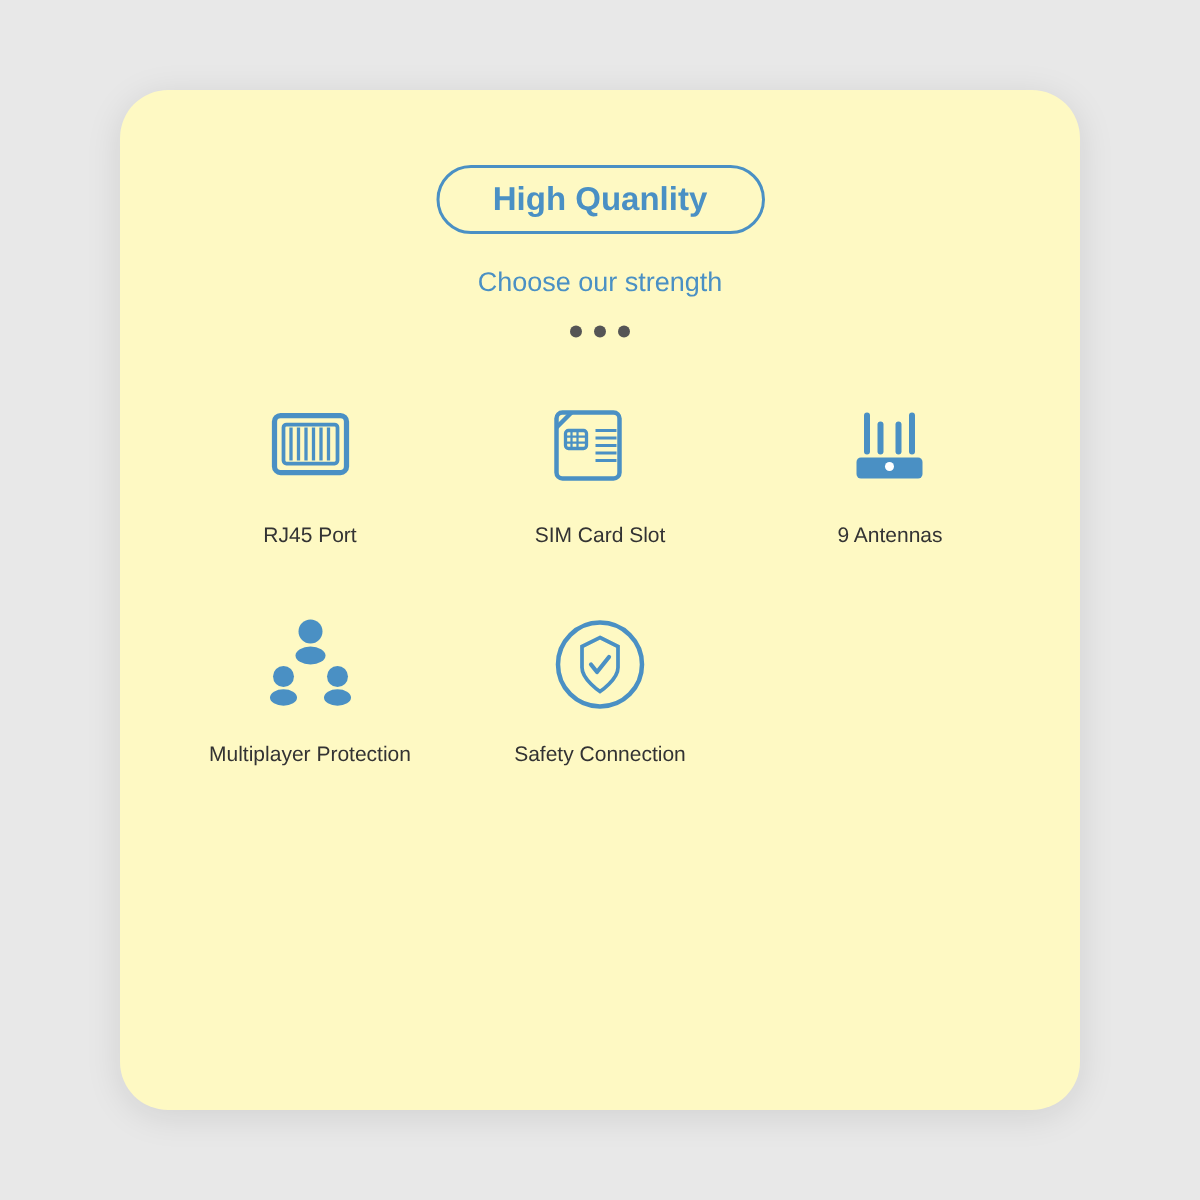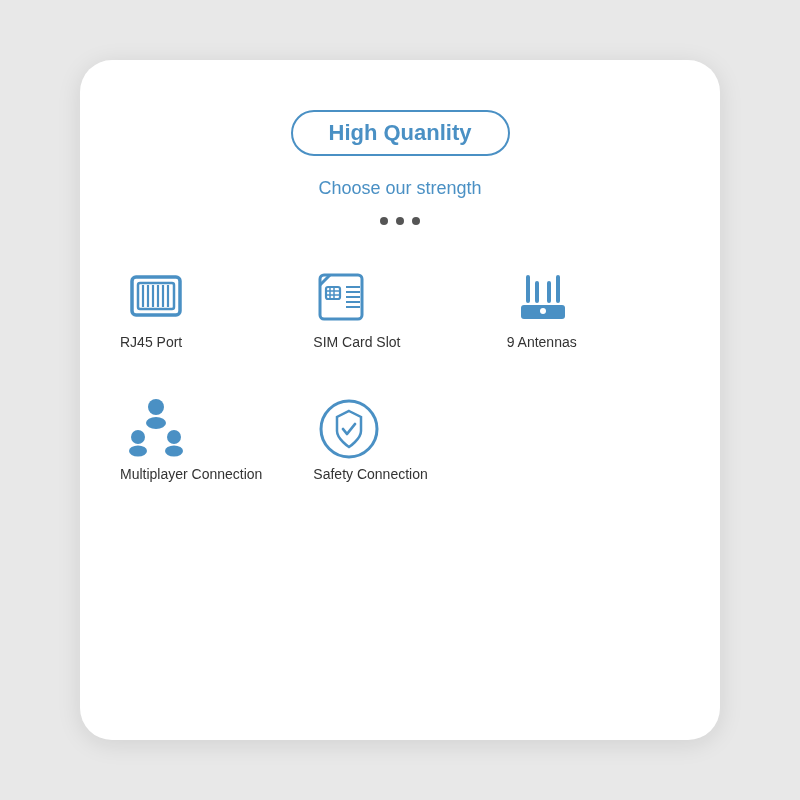--- a/index.html
+++ b/index.html
@@ -6,21 +6,21 @@
     body {
       width: 800px;
       height: 800px;
       background: #e8e8e8;
       display: flex;
       align-items: center;
       justify-content: center;
       font-family: -apple-system, BlinkMacSystemFont, 'Segoe UI', sans-serif;
     }
     .card {
-      background: #ffffff;
+      background: #fef9c3;
       border-radius: 32px;
       width: 640px;
       min-height: 680px;
       padding: 50px 40px 50px 40px;
       display: flex;
       flex-direction: column;
       align-items: center;
       box-shadow: 0 4px 24px rgba(0,0,0,0.10);
     }
     .badge {
@@ -52,21 +52,22 @@
     }
     .features-grid {
       display: grid;
       grid-template-columns: repeat(3, 1fr);
       gap: 40px 20px;
       width: 100%;
     }
     .feature-item {
       display: flex;
       flex-direction: column;
-      align-items: flex-start;
+      align-items: center;
+      gap: 14px;
     }
     .feature-icon {
       width: 72px;
       height: 72px;
       display: flex;
       align-items: center;
       justify-content: center;
     }
     .feature-label {
       color: #333;
@@ -159,21 +160,21 @@
           <circle cx="34" cy="10" r="8" fill="#4a90c4"></circle>
           <ellipse cx="34" cy="26" rx="10" ry="6" fill="#4a90c4"></ellipse>
 
           <circle cx="16" cy="40" r="7" fill="#4a90c4"></circle>
           <ellipse cx="16" cy="54" rx="9" ry="5.5" fill="#4a90c4"></ellipse>
 
           <circle cx="52" cy="40" r="7" fill="#4a90c4"></circle>
           <ellipse cx="52" cy="54" rx="9" ry="5.5" fill="#4a90c4"></ellipse>
         </svg>
       </div>
-      <div class="feature-label">Multiplayer Connection</div>
+      <div class="feature-label">Multiplayer Protection</div>
     </div>
 
     <div class="feature-item">
       <div class="feature-icon">
         <svg width="64" height="64" viewBox="0 0 64 64" fill="none" xmlns="http://www.w3.org/2000/svg">
           <circle cx="32" cy="32" r="28" stroke="#4a90c4" stroke-width="3" fill="none"></circle>
 
           <path d="M32 14 L44 20 L44 34 C44 42 32 50 32 50 C32 50 20 42 20 34 L20 20 Z" stroke="#4a90c4" stroke-width="2.5" fill="none"></path>
 
           <path d="M26 32 L30 37 L38 27" stroke="#4a90c4" stroke-width="2.8" stroke-linecap="round" stroke-linejoin="round" fill="none"></path>

